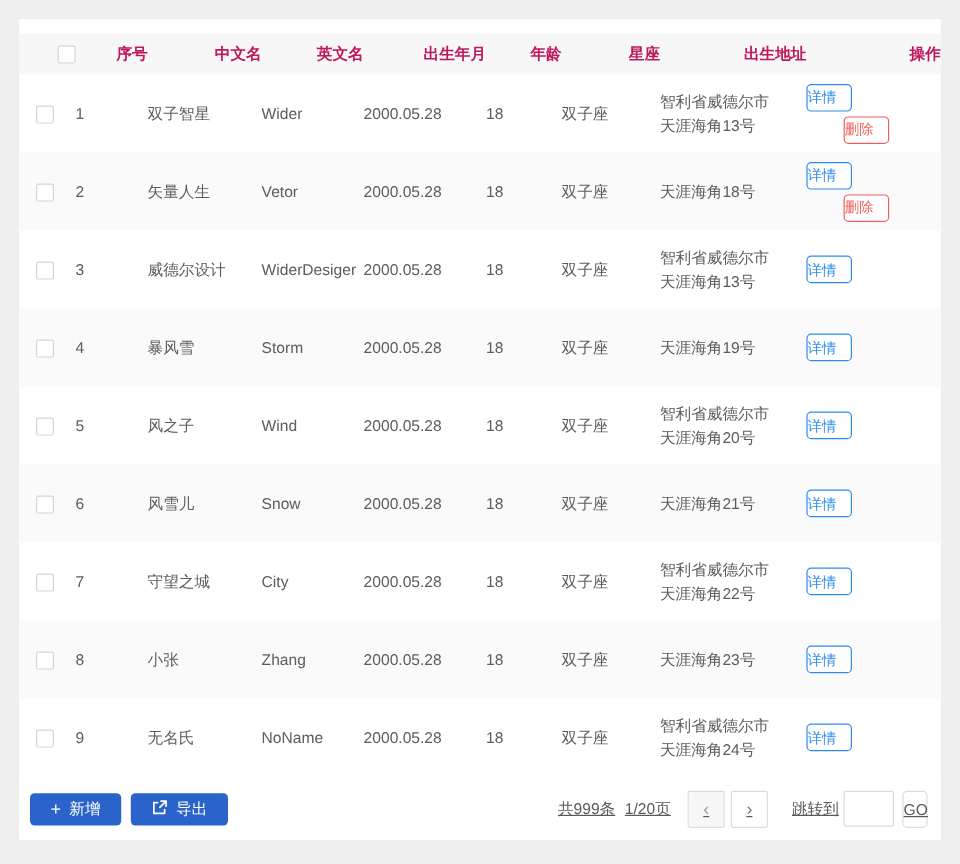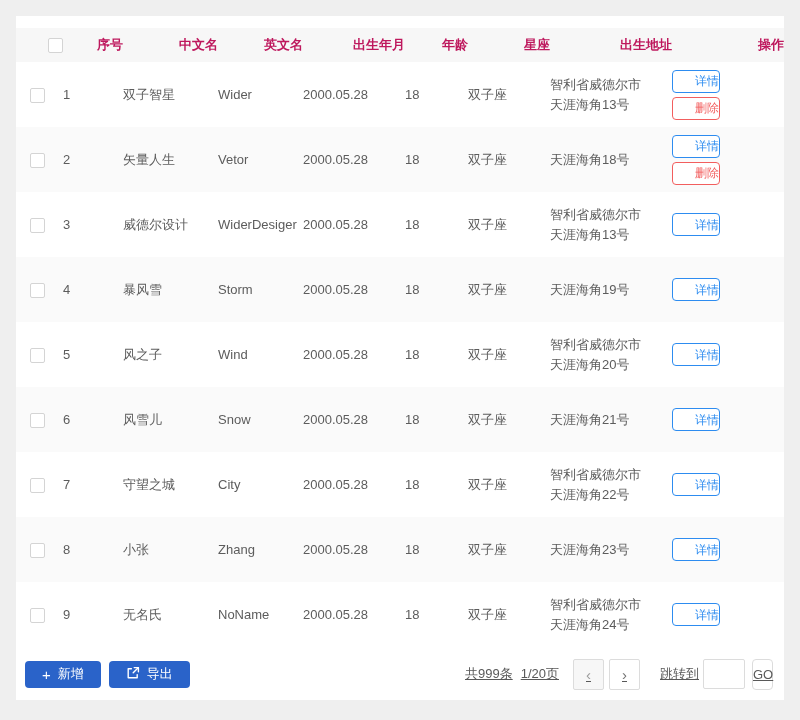--- a/index.html
+++ b/index.html
@@ -41,31 +41,31 @@
     border: 1px solid #d4d4d4;
     border-radius: 2px;
     background: #ffffff;
     vertical-align: middle;
     cursor: pointer;
   }
   .addr div { line-height: 20px; }
   .actions-cell { }
   .btn-outline {
     display: block;
-    width: 48px; height: 23px;
+    width: 38px; height: 23px;
     line-height: 20px;
-    text-align: right;
+    text-align: left;
     border-radius: 4px;
     background: #ffffff;
     font-size: 12px;
     font-family: inherit;
     cursor: pointer;
   }
   .btn-outline.detail { border: 1px solid #2d8cf0; color: #2d8cf0; }
-  .btn-outline.delete { border: 1px solid #f25e5e; color: #f25e5e; margin-top: 4px; }
+  .btn-outline.delete { border: 1px solid #f25e5e; color: #f25e5e; margin-top: 4px; margin-left: 31px; }
   
   .footer {
     position: absolute;
     left: 0; right: 0; bottom: 0;
     height: 52px;
     display: flex;
     align-items: center;
     padding: 0 11px 0 9px;
     background: #ffffff;
   }

